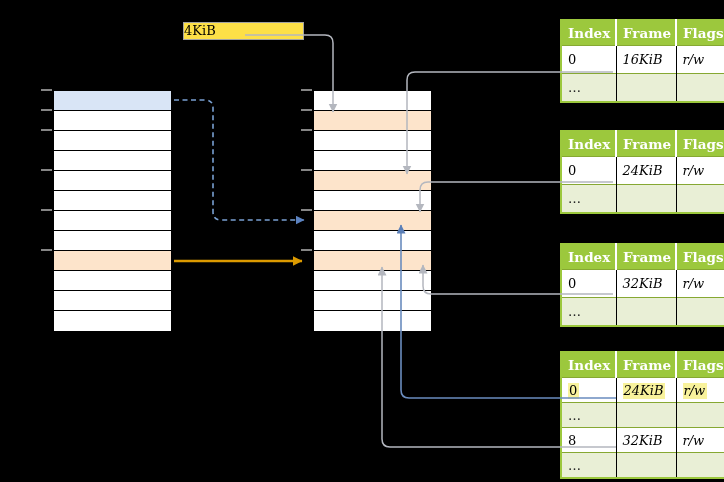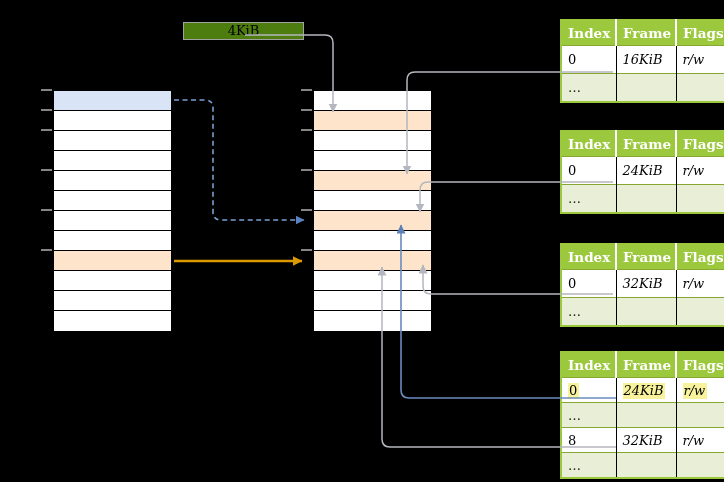--- a/index.html
+++ b/index.html
@@ -30,24 +30,24 @@
   .tick{
     position:absolute;
     width:11px;height:2px;
     background:#858585;
   }
   
   .psbox{
     position:absolute;
     left:183px;top:22px;
     width:119px;height:16px;
-    background:#4d7c0f;
+    background:#fde047;
     border:1px solid #a2a2a2;
     box-sizing:content-box;
-    text-align:center;
+    text-align:left;
     font-size:13px;
     line-height:16px;
     color:#000;
   }
   
   .ptable{
     position:absolute;
     left:560px;
     border-collapse:collapse;
     table-layout:fixed;

